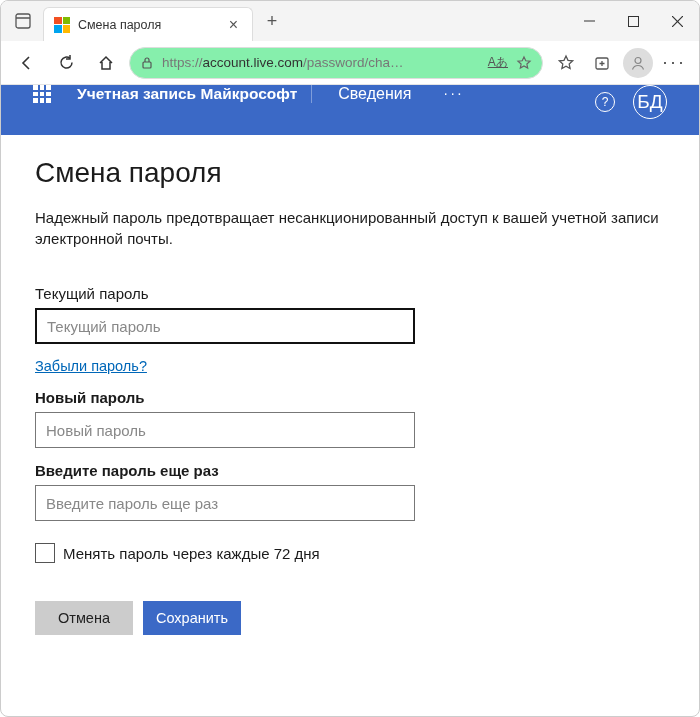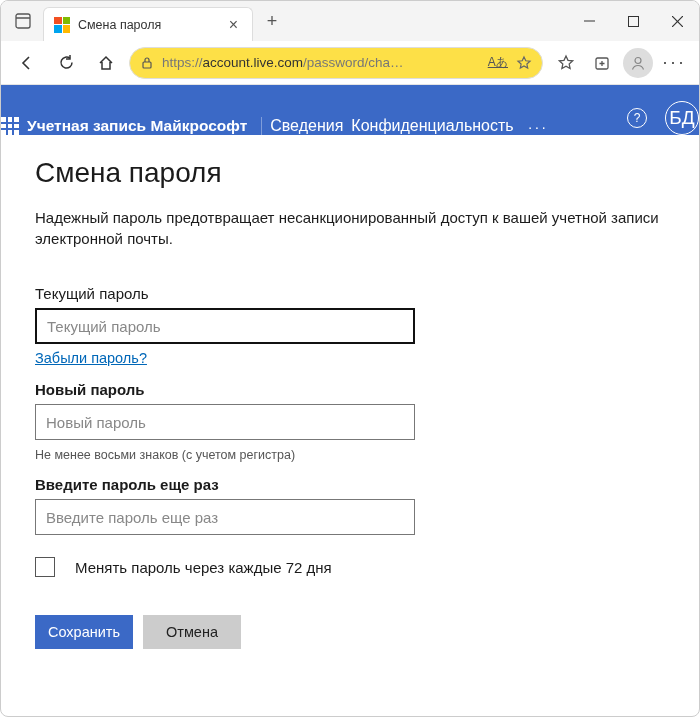--- a/index.html
+++ b/index.html
@@ -51,52 +51,52 @@
   .win-controls div { width:44px; height:40px; display:flex; align-items:center; justify-content:center; color:#333;}
   
   .toolbar {
     display:flex; align-items:center; height:44px; padding:0 8px; gap:6px;
     border-bottom:1px solid #e4e4e4;
   }
   .tool-btn { width:34px; height:34px; display:flex; align-items:center; justify-content:center; color:#444; border-radius:4px;}
   .addressbar {
     flex:1; height:32px; border:1px solid #ddd; border-radius:16px;
     display:flex; align-items:center; padding:0 10px; gap:8px; font-size:13.5px; color:#555;
-    background:#fde047;
+    background:#86efac;
   }
   .addressbar .url {flex:1; color:#777; overflow:hidden; text-overflow:ellipsis; white-space:nowrap;}
   .addressbar .url .dark{color:#333}
   .right-tools{display:flex; gap:2px;}
   .avatar-circle{width:30px;height:30px;border-radius:50%;background:#ddd;display:flex;align-items:center;justify-content:center;color:#777;}
   
   .blue-header{
-    background:#3b69c6; height:50px; display:flex; align-items:flex-end; padding:0 0; color:#fff; font-size:14.5px; gap:8px;
+    background:#3b69c6; height:50px; display:flex; align-items:flex-start; padding:0 32px; color:#fff; font-size:14.5px; gap:26px;
   }
   .waffle{width:18px;height:18px;display:grid;grid-template-columns:repeat(3,1fr);grid-template-rows:repeat(3,1fr);gap:2px;}
   .waffle div{background:#fff;}
   .brand{font-weight:600; font-size:15.5px; padding-right:14px; border-right:1px solid rgba(255,255,255,.35);}
   .nav-item{font-size:16px; cursor:pointer;}
   .nav-dots{margin-left:6px;letter-spacing:2px;}
   .blue-right{margin-left:auto;display:flex;align-items:center;gap:18px;}
   .help{width:20px;height:20px;border:1.5px solid #fff;border-radius:50%;display:flex;align-items:center;justify-content:center;font-size:12px;}
   .user-badge{width:34px;height:34px;border:1.5px solid #fff;border-radius:50%;display:flex;align-items:center;justify-content:center;font-size:19px;}
   
   .content{padding:22px 34px; color:#1b1b1b;}
   h1{font-weight:400;font-size:28px;margin-bottom:18px;}
   .desc{font-size:15px; margin-bottom:36px; line-height:1.4;}
   .field-label{font-size:15px; margin-bottom:6px; margin-top:14px; font-weight:400;}
   input.text{
     width:380px; height:36px; padding:0 10px; font-size:15px;
     border:1px solid #777; background:#fff; font-family:inherit;
   }
   input.text::placeholder{color:#888;}
   input.text.focused{border:2px solid #111;}
-  .forgot{color:#0067b8; font-size:14.5px; margin-top:6px; display:inline-block;}
+  .forgot{color:#0067b8; font-size:14.5px; margin-top:14px; display:inline-block;}
   .hint{font-size:12.5px; color:#555; margin-top:8px;}
-  .checkbox-row{display:flex;align-items:center;gap:20px;margin-top:22px;font-size:15px;}
+  .checkbox-row{display:flex;align-items:center;gap:8px;margin-top:22px;font-size:15px;}
   .checkbox{width:20px;height:20px;border:1px solid #555;background:#fff;}
   .buttons{margin-top:38px;display:flex;gap:10px;}
   .btn{min-width:98px;height:34px;border:none;font-size:14.5px;font-family:inherit;cursor:pointer;}
   .btn-primary{background:#3b69c6;color:#fff;}
   .btn-secondary{background:#ccc;color:#222;}
 </style>
 </head>
 <body>
 
 <div class="titlebar">
@@ -199,45 +199,43 @@
       <div></div>
       <div></div>
       <div></div>
       <div></div>
       <div></div>
       <div></div>
       <div></div>
     </div>
   <span class="brand">Учетная запись Майкрософт</span>
   <span class="nav-item">Сведения</span>
-  <span class="nav-item">Конфиденциальность</span>
   <span class="nav-dots">···</span>
   <div class="blue-right">
     <div class="help">?</div>
     <div class="user-badge">БД</div>
   </div>
 </div>
 
 <div class="content">
   <h1>Смена пароля</h1>
   <p class="desc">Надежный пароль предотвращает несанкционированный доступ к вашей учетной записи электронной почты.</p>
 
   <div class="field-label">Текущий пароль</div>
   <input class="text focused" type="password" placeholder="Текущий пароль" style="">
   <div><a class="forgot" href="#">Забыли пароль?</a></div>
 
   <div class="field-label" style="font-weight:600">Новый пароль</div>
   <input class="text" type="password" placeholder="Новый пароль" style="">
-  <div class="hint">Не менее восьми знаков (с учетом регистра)</div>
 
   <div class="field-label" style="font-weight:600">Введите пароль еще раз</div>
   <input class="text" type="password" placeholder="Введите пароль еще раз" style="">
 
   <div class="checkbox-row">
     <div class="checkbox"></div>
     <span>Менять пароль через каждые 72 дня</span>
   </div>
 
   <div class="buttons">
+    <button class="btn btn-secondary">Отмена</button>
     <button class="btn btn-primary">Сохранить</button>
-    <button class="btn btn-secondary">Отмена</button>
   </div>
 </div>
 
 </body></html>

